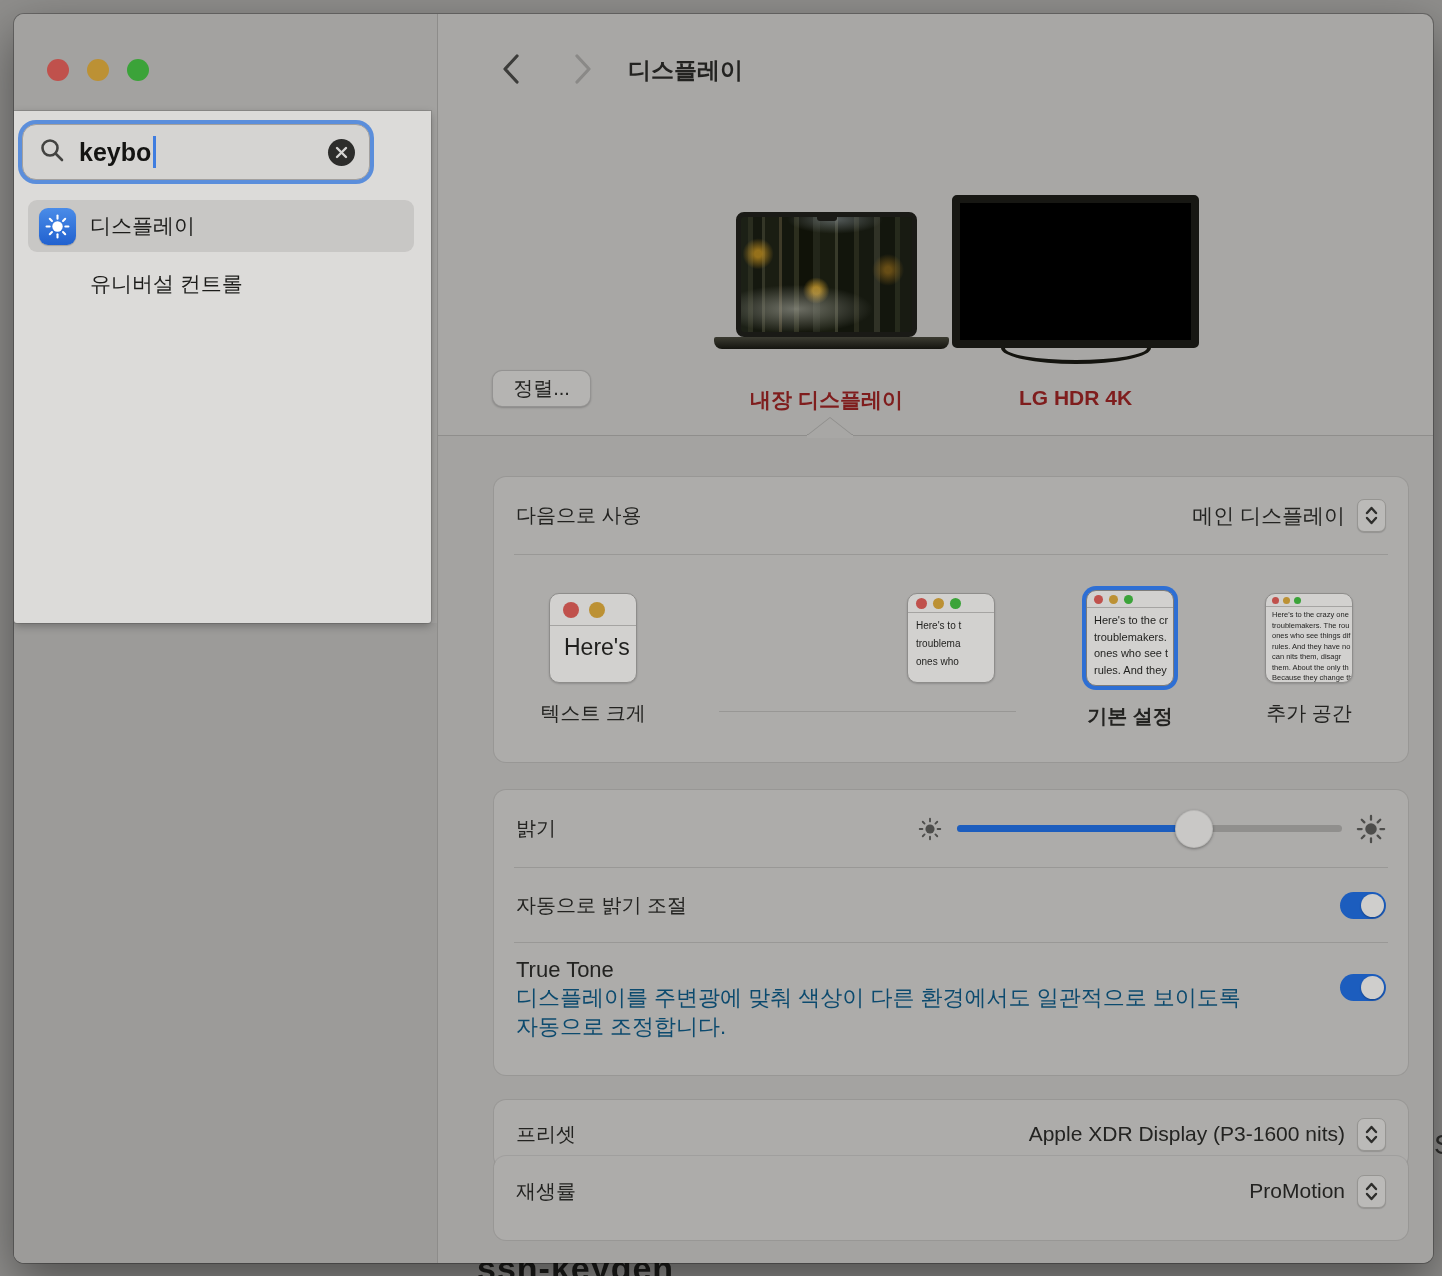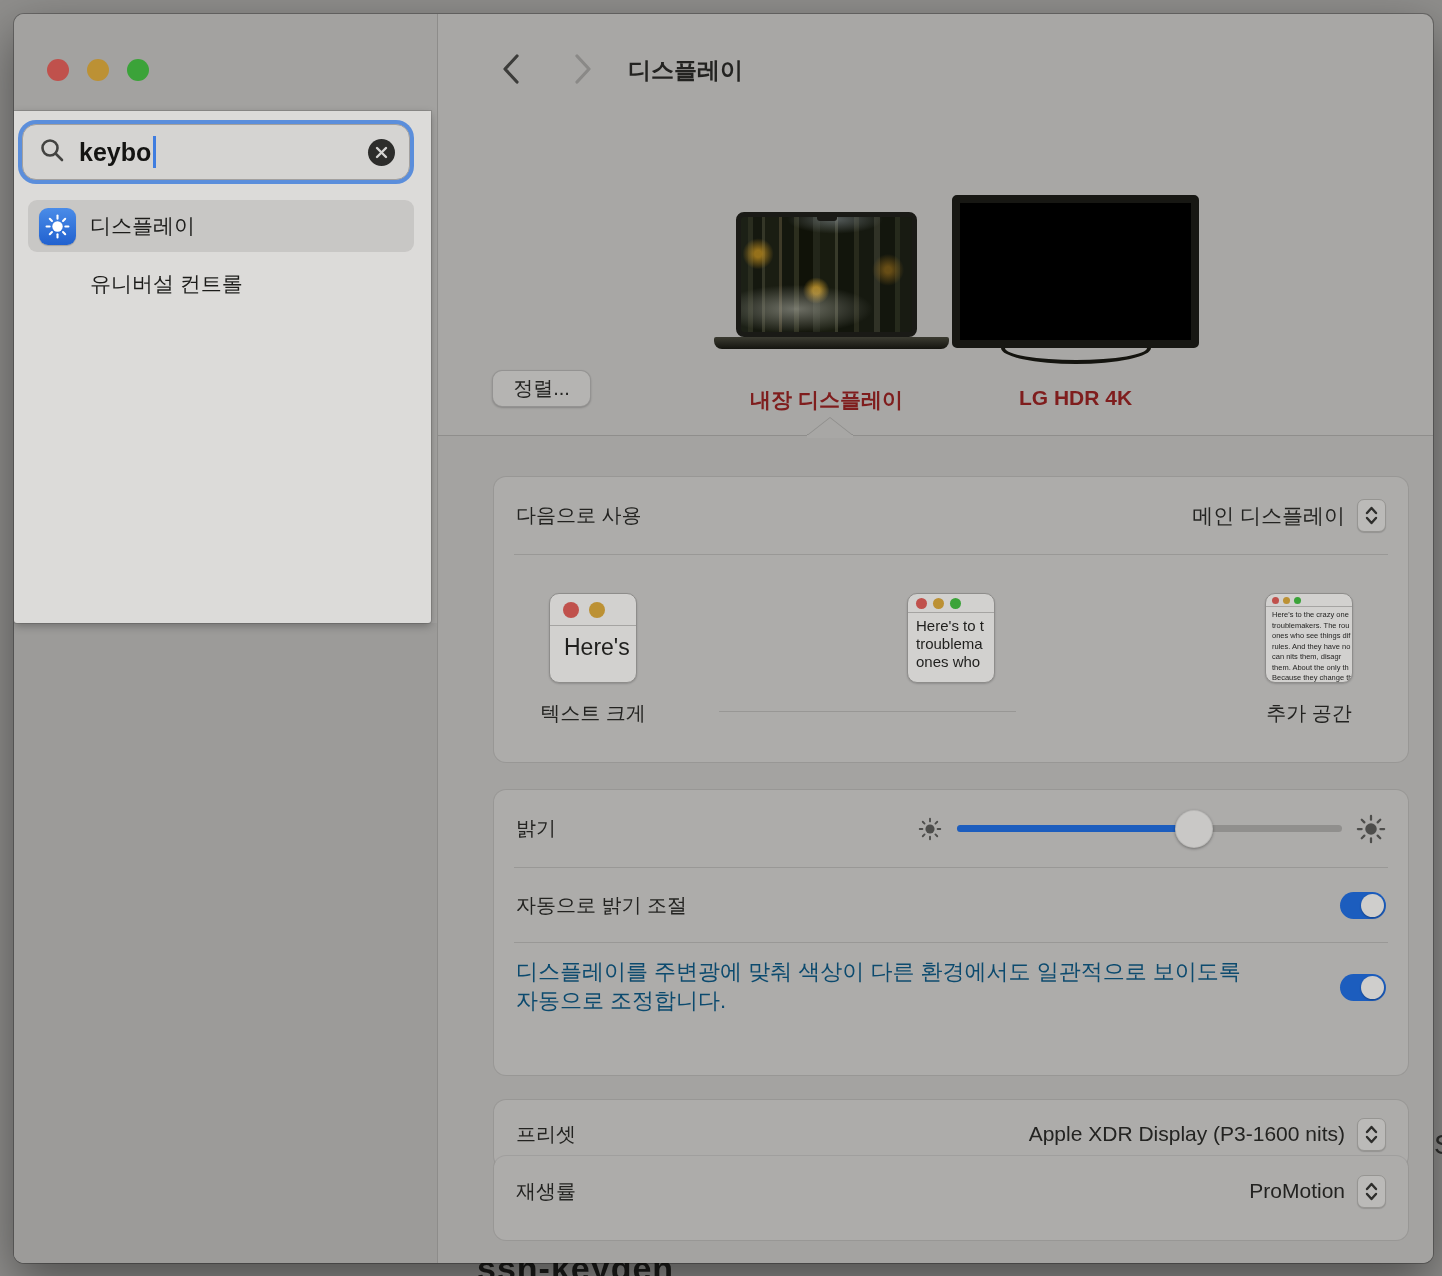--- a/index.html
+++ b/index.html
@@ -40,21 +40,21 @@
   .t-yellow{ background:#bc9134; }
   .t-green { background:#3ba339; }
 
   .search-popup {
     position:absolute; left:0; top:97px; width:417px; height:512px;
     background:#dcdbd9; z-index:3;
     box-shadow:0 3px 8px rgba(0,0,0,.28), 0 0 0 1px rgba(0,0,0,.12);
     border-radius:0 0 3px 3px;
   }
   .search-field {
-    position:absolute; left:8px; top:13px; width:388px; height:56px;
+    position:absolute; left:8px; top:13px; width:348px; height:56px;
     background:#d5d4d2; border:1px solid #a3a09e; border-radius:14px;
     box-shadow:0 0 0 4px #5b8edb;
     display:flex; align-items:center;
   }
   .search-field .mag { margin-left:16px; flex:0 0 auto; }
   .search-text { margin-left:14px; font-size:25px; font-weight:600; color:#141412; }
   .caret { display:inline-block; width:3px; height:32px; background:#3f7de0; margin-left:2px; vertical-align:middle; }
   .clear-btn {
     position:absolute; right:14px; top:14px; width:27px; height:27px; border-radius:50%;
     background:#2d2d2b; display:flex; align-items:center; justify-content:center;
@@ -175,21 +175,21 @@
   .opt.selected .opt-label { font-weight:700; top:110px; }
   .o1 { left:55px; }  .o2 { left:234px; } .o3 { left:413px; } .o4 { left:592px; } .o5 { left:771px; }
   .o1 .opt-titlebar { height:32px; gap:10px; padding-left:13px; }
   .o1 .opt-dot { width:16px; height:16px; }
   .o1 .opt-body { font-size:23px; padding:8px 0 0 14px; }
   .o2 .opt-titlebar { height:23px; gap:8px; padding-left:9px; }
   .o2 .opt-dot { width:13px; height:13px; }
   .o2 .opt-body { font-size:15px; line-height:23px; padding:4px 0 0 9px; }
   .o3 .opt-titlebar { height:19px; gap:6px; padding-left:8px; }
   .o3 .opt-dot { width:11px; height:11px; }
-  .o3 .opt-body { font-size:15px; line-height:18px; padding:4px 0 0 8px; }
+  .o3 .opt-body { font-size:10px; line-height:18px; padding:4px 0 0 8px; }
   .o4 .opt-titlebar { height:17px; gap:6px; padding-left:7px; }
   .o4 .opt-dot { width:9px; height:9px; }
   .o4 .opt-body { font-size:11px; line-height:16.5px; padding:4px 0 0 7px; }
   .o5 .opt-titlebar { height:13px; gap:4px; padding-left:6px; }
   .o5 .opt-dot { width:7px; height:7px; }
   .o5 .opt-body { font-size:7.5px; line-height:10.5px; padding:3px 0 4px 6px; }
   .opt-connector { position:absolute; left:225px; top:234px; width:297px; height:1px; background:#98979५; background:#989795; }
 
   
   .slider-wrap { display:flex; align-items:center; }
@@ -340,20 +340,36 @@
               <span class="opt-dot t-green"></span>
             </div>
           <div class="opt-body">
               <div>Here's to t</div>
               <div>troublema</div>
               <div>ones who</div>
             </div>
         </div>
       </div>
 
+      <div class="opt o4 selected">
+        <div class="opt-win">
+          <div class="opt-titlebar">
+              <span class="opt-dot t-red"></span>
+              <span class="opt-dot t-yellow"></span>
+              <span class="opt-dot t-green"></span>
+            </div>
+          <div class="opt-body">
+              <div>Here's to the cr</div>
+              <div>troublemakers.</div>
+              <div>ones who see t</div>
+              <div>rules. And they</div>
+            </div>
+        </div>
+        <div class="opt-label">기본 설정</div>
+      </div>
 
       <div class="opt o5">
         <div class="opt-win">
           <div class="opt-titlebar">
               <span class="opt-dot t-red"></span>
               <span class="opt-dot t-yellow"></span>
               <span class="opt-dot t-green"></span>
             </div>
           <div class="opt-body">
               <div>Here's to the crazy one</div>
@@ -414,20 +430,21 @@
         <span class="row-label">자동으로 밝기 조절</span>
         <span class="row-spacer"></span>
         <span class="toggle">
             <span class="knob"></span>
           </span>
       </div>
       <div class="row-line" style="top:152px;"></div>
 
       <div class="row tt-block" style="top:153px;height:132px;align-items:flex-start;">
         <span style="flex:1;">
+          <div class="tt-title">True Tone</div>
           <div class="tt-desc">디스플레이를 주변광에 맞춰 색상이 다른 환경에서도 일관적으로 보이도록 자동으로 조정합니다.</div>
         </span>
         <span class="toggle" style="margin-top:17px;">
             <span class="knob"></span>
           </span>
       </div>
     </div>
 
     <div class="card card-preset">
       <div class="row" style="top:0;height:68px;">

